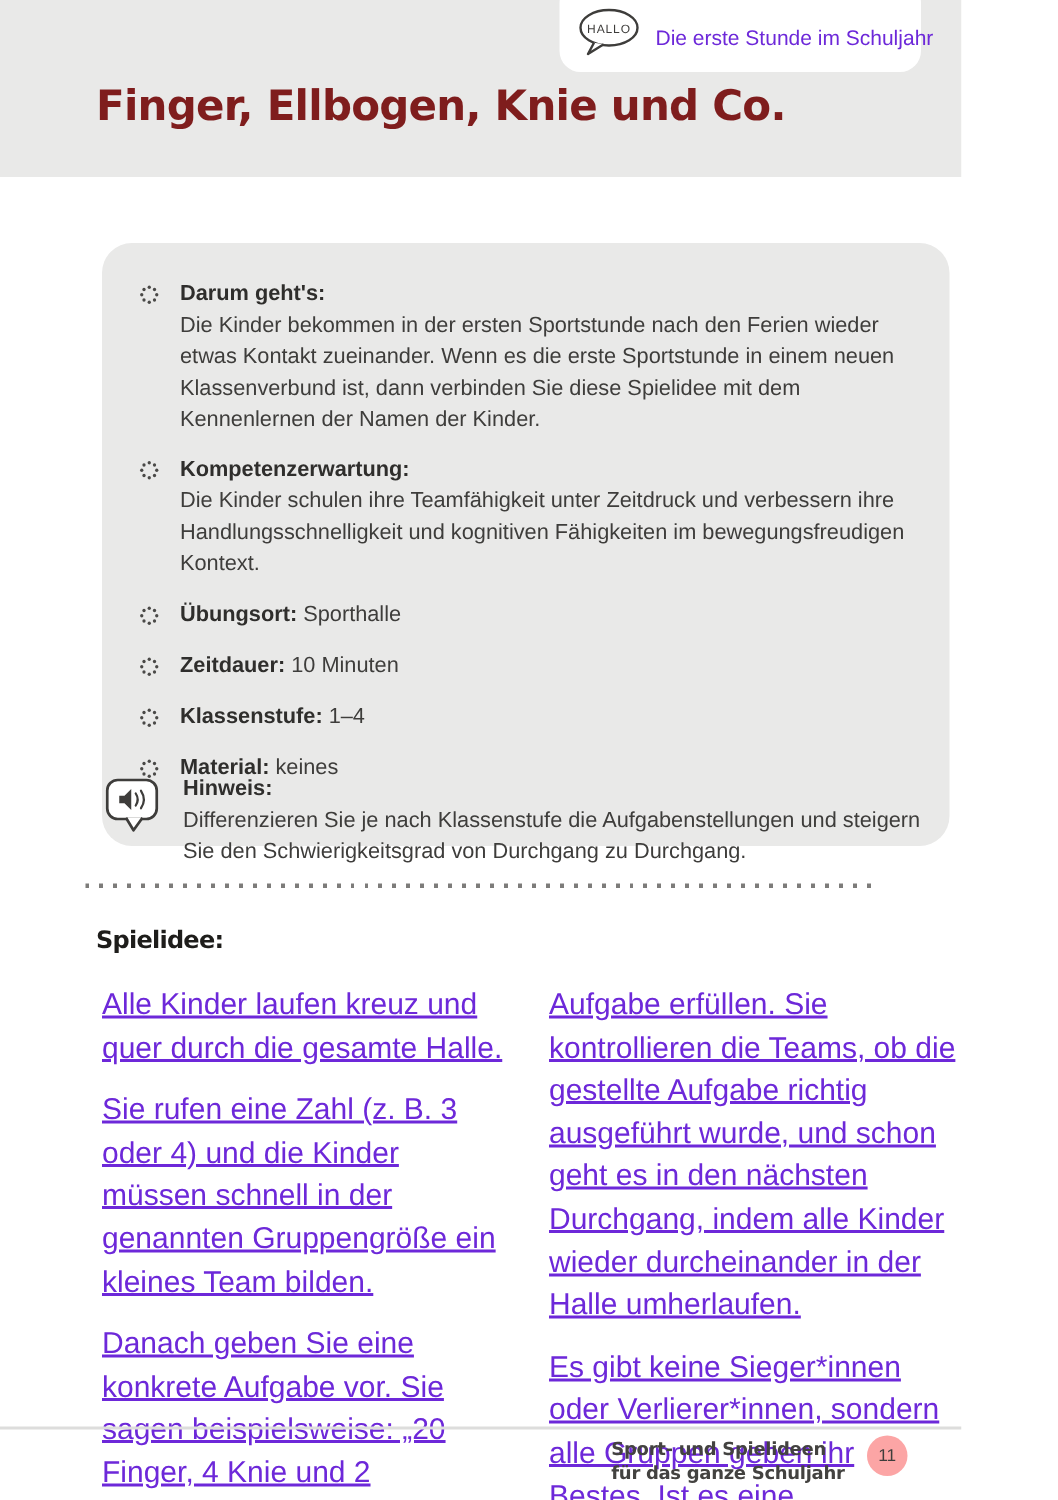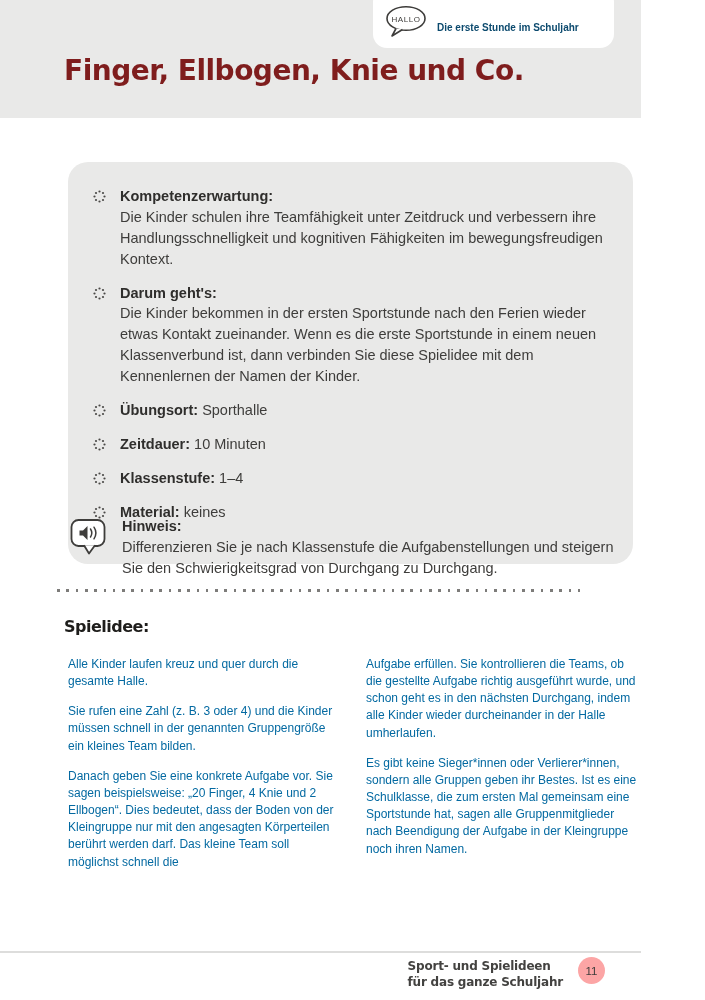--- a/index.html
+++ b/index.html
@@ -32,25 +32,24 @@
     height: 60px;
     background: #ffffff;
     border-radius: 14px;
     display: flex;
     align-items: flex-end;
     padding: 0 14px 10px 12px;
     gap: 10px;
   }
   .hallo-bubble { flex: 0 0 auto; }
   .hallo-text {
-    font-size: 10px;
-    color: #0c4a6e;
+    font-size: 14px;
+    color: #6d28d9;
     padding-bottom: 5px;
     white-space: nowrap;
-    font-weight: bold;
   }
 
   .page-title {
     position: absolute;
     left: 64px;
     top: 54px;
     font-family: "DejaVu Sans", sans-serif;
     font-weight: bold;
     font-size: 28px;
     letter-spacing: -0.5px;
@@ -124,24 +123,25 @@
   .columns {
     position: absolute;
     left: 68px;
     top: 656px;
     width: 570px;
     display: flex;
     gap: 26px;
   }
   .col { width: 272px; }
   .col p {
-    font-size: 12px;
+    font-size: 20px;
     line-height: 1.43;
-    color: #0369a1;
+    color: #6d28d9;
     margin-bottom: 13px;
+    text-decoration: underline;
   }
 
   
   .footer-rule {
     position: absolute;
     left: 0; right: 0;
     top: 951px;
     height: 2px;
     background: #dddddc;
   }
@@ -203,41 +203,41 @@
             <circle cx="11.0" cy="11.0" r="1.1"></circle>
           <circle cx="7.5" cy="12.5" r="1.1"></circle>
             <circle cx="4.0" cy="11.0" r="1.1"></circle>
           <circle cx="2.5" cy="7.5" r="1.1"></circle>
             <circle cx="4.0" cy="4.0" r="1.1"></circle>
           <circle cx="7.5" cy="2.5" r="1.1"></circle>
             <circle cx="11.0" cy="4.0" r="1.1"></circle>
         </svg>
       </span>
       <div class="info-body">
+        <span class="info-label">Darum geht's:</span>
+        <span class="info-text">Die Kinder bekommen in der ersten Sportstunde nach den Ferien wieder etwas Kontakt zueinander. Wenn es die erste Sportstunde in einem neuen Klassenverbund ist, dann verbinden Sie diese Spielidee mit dem Kennenlernen der Namen der Kinder.</span>
+      </div>
+    </div>
+
+    <div class="info-row block">
+      <span class="info-bullet">
+        <svg width="15" height="15" viewBox="0 0 15 15" fill="#4a4947">
+          <circle cx="12.5" cy="7.5" r="1.1"></circle>
+            <circle cx="11.0" cy="11.0" r="1.1"></circle>
+          <circle cx="7.5" cy="12.5" r="1.1"></circle>
+            <circle cx="4.0" cy="11.0" r="1.1"></circle>
+          <circle cx="2.5" cy="7.5" r="1.1"></circle>
+            <circle cx="4.0" cy="4.0" r="1.1"></circle>
+          <circle cx="7.5" cy="2.5" r="1.1"></circle>
+            <circle cx="11.0" cy="4.0" r="1.1"></circle>
+        </svg>
+      </span>
+      <div class="info-body">
         <span class="info-label">Kompetenzerwartung:</span>
         <span class="info-text">Die Kinder schulen ihre Teamfähigkeit unter Zeitdruck und verbessern ihre Handlungsschnelligkeit und kognitiven Fähigkeiten im bewegungsfreudigen Kontext.</span>
-      </div>
-    </div>
-
-    <div class="info-row block">
-      <span class="info-bullet">
-        <svg width="15" height="15" viewBox="0 0 15 15" fill="#4a4947">
-          <circle cx="12.5" cy="7.5" r="1.1"></circle>
-            <circle cx="11.0" cy="11.0" r="1.1"></circle>
-          <circle cx="7.5" cy="12.5" r="1.1"></circle>
-            <circle cx="4.0" cy="11.0" r="1.1"></circle>
-          <circle cx="2.5" cy="7.5" r="1.1"></circle>
-            <circle cx="4.0" cy="4.0" r="1.1"></circle>
-          <circle cx="7.5" cy="2.5" r="1.1"></circle>
-            <circle cx="11.0" cy="4.0" r="1.1"></circle>
-        </svg>
-      </span>
-      <div class="info-body">
-        <span class="info-label">Darum geht's:</span>
-        <span class="info-text">Die Kinder bekommen in der ersten Sportstunde nach den Ferien wieder etwas Kontakt zueinander. Wenn es die erste Sportstunde in einem neuen Klassenverbund ist, dann verbinden Sie diese Spielidee mit dem Kennenlernen der Namen der Kinder.</span>
       </div>
     </div>
 
     <div class="info-row inline">
       <span class="info-bullet">
         <svg width="15" height="15" viewBox="0 0 15 15" fill="#4a4947">
           <circle cx="12.5" cy="7.5" r="1.1"></circle>
             <circle cx="11.0" cy="11.0" r="1.1"></circle>
           <circle cx="7.5" cy="12.5" r="1.1"></circle>
             <circle cx="4.0" cy="11.0" r="1.1"></circle>

